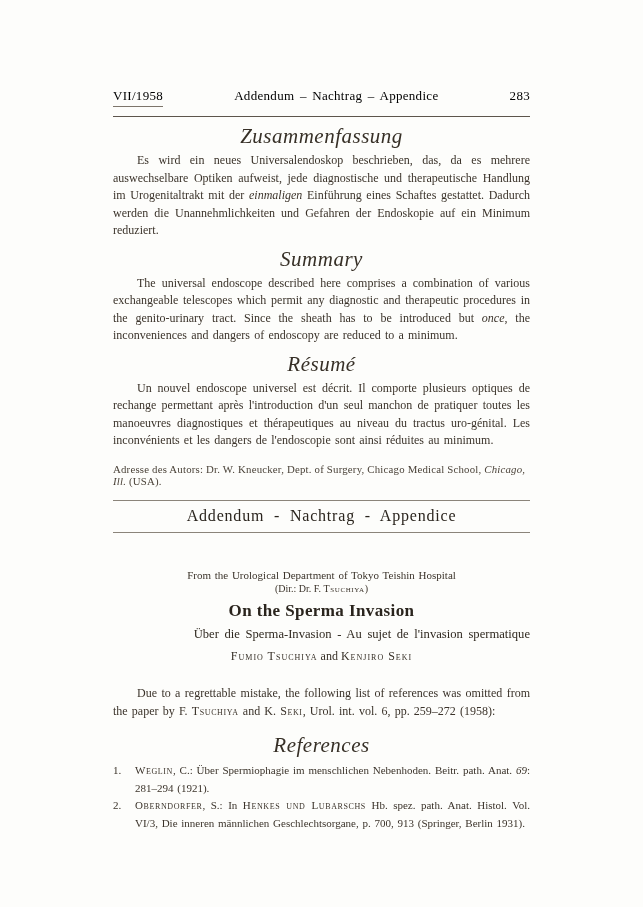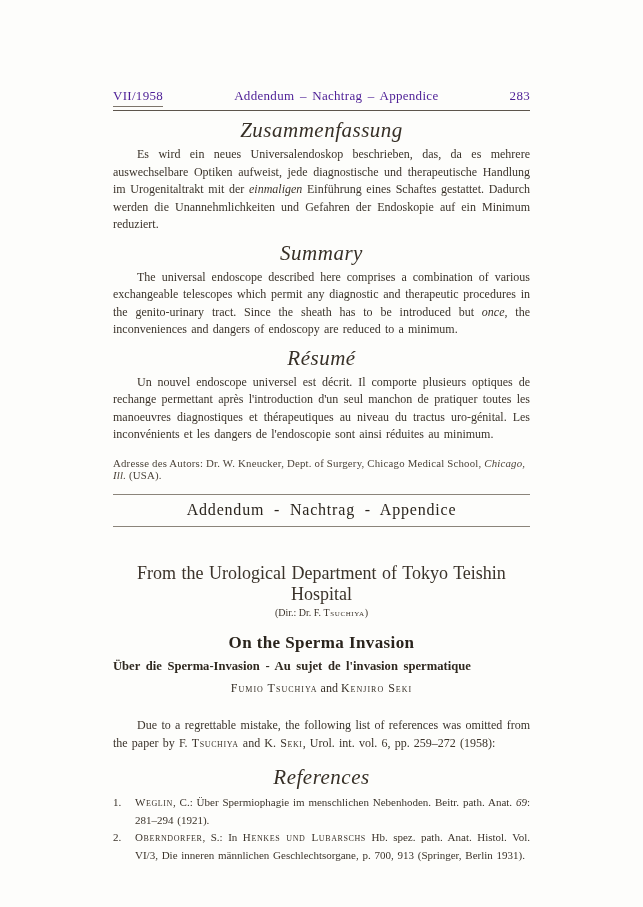--- a/index.html
+++ b/index.html
@@ -20,23 +20,23 @@
     color: #3b332a;
     font-family: "Liberation Serif", "DejaVu Serif", serif;
   }
   
   .running-header {
     display: flex;
     justify-content: space-between;
     align-items: baseline;
     font-size: 13px;
     letter-spacing: 0.3px;
-    color: #4c1d95;
+    color: #000000;
     border-bottom: 1.5px solid #5d554c;
-    padding-bottom: 5px;
+    padding-bottom: 11px;
   }
   .running-header .volume {
     border-bottom: 1.5px solid #7d756b;
     padding-bottom: 2px;
     margin-bottom: -2px;
   }
   .running-header .running-title { word-spacing: 2px; }
   
   .top-block {
     height: 383px;
@@ -80,39 +80,39 @@
     font-weight: normal;
     font-size: 16px;
     letter-spacing: 0.8px;
     word-spacing: 5px;
     color: #2a241d;
   }
   
   .affiliation {
     margin-top: 36px;
     text-align: center;
-    font-size: 18px;
+    font-size: 11px;
     word-spacing: 1px;
   }
   .director {
     text-align: center;
     font-size: 10px;
     margin-top: 2px;
   }
   .article-title {
     text-align: center;
     font-weight: bold;
     font-size: 17px;
-    margin-top: 15px;
+    margin-top: 7px;
     letter-spacing: 0.4px;
     color: #2a241d;
   }
   .article-subtitle {
-    text-align: left;
-    font-weight: bold;
+    text-align: right;
+    font-weight: normal;
     font-size: 12.6px;
     margin-top: 6px;
     word-spacing: 2.5px;
     color: #2f281f;
   }
   .authors {
     text-align: center;
     font-size: 12px;
     margin-top: 7px;
     color: #373027;

